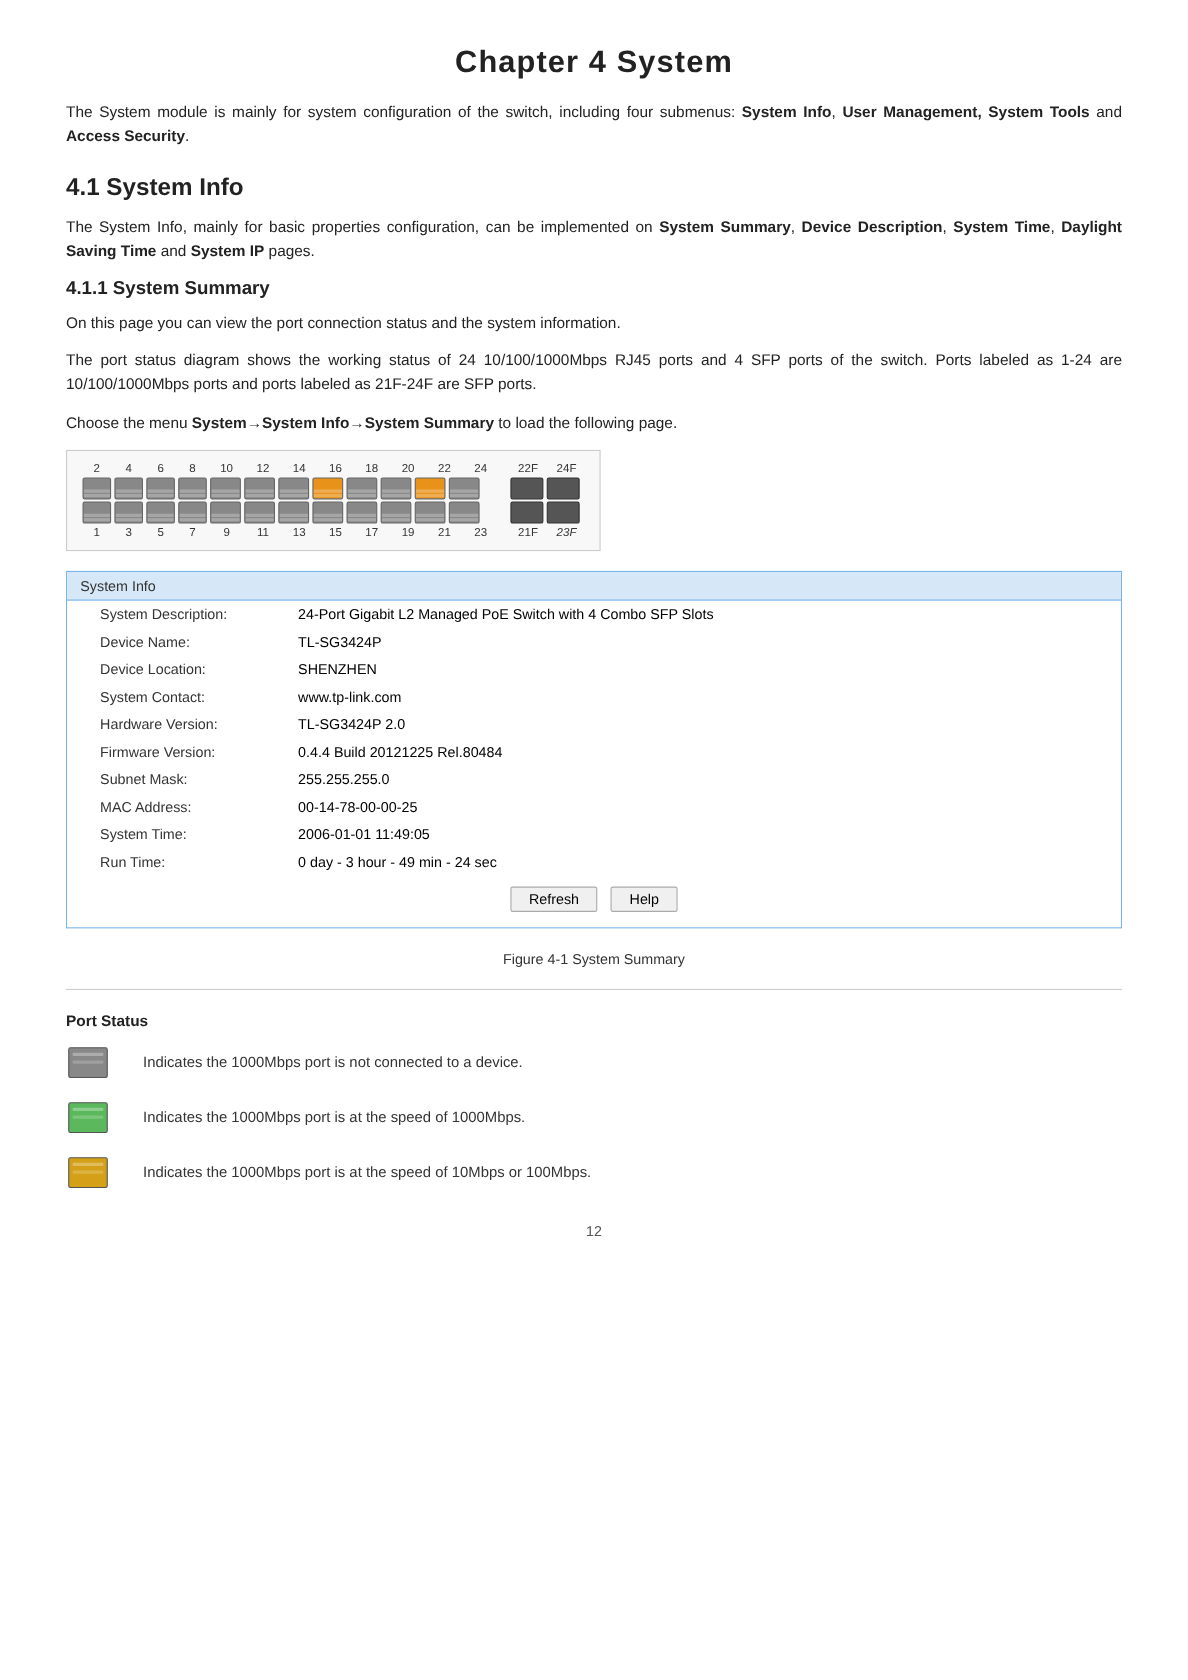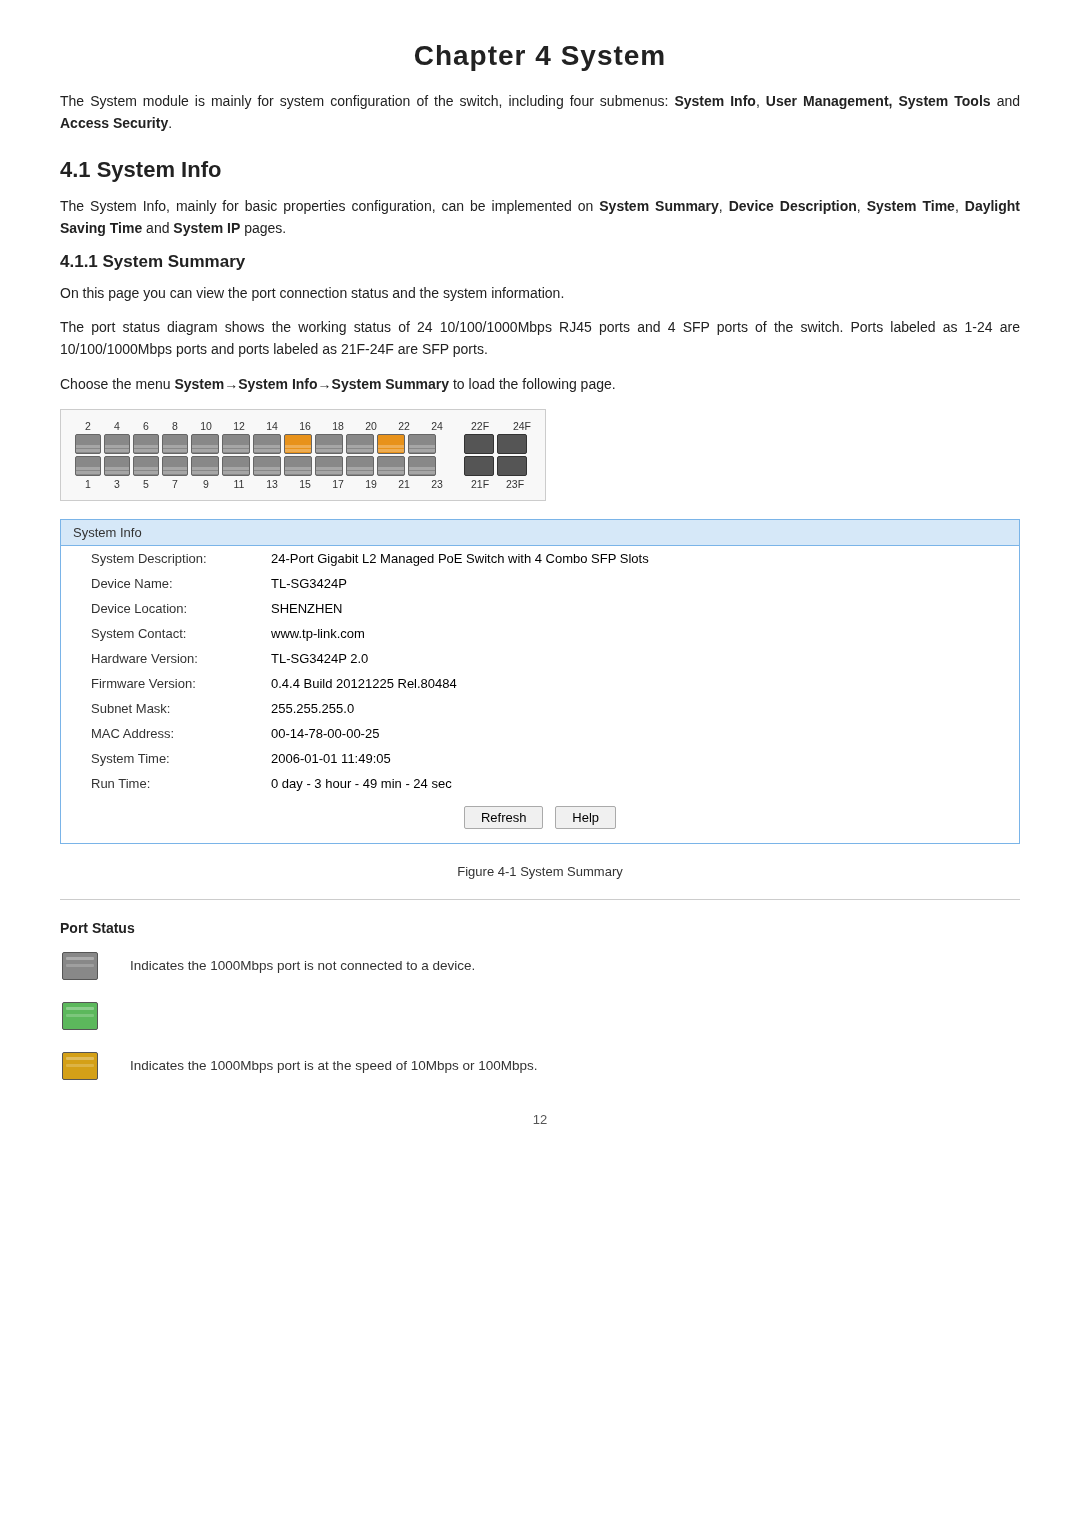--- a/index.html
+++ b/index.html
@@ -374,36 +374,36 @@
         <div class="num-cell" style="width:30px;">19</div>
         <div class="num-cell" style="width:30px;">21</div>
         <div class="num-cell" style="width:30px;">23</div>
       </div>
     </div>
 
     <div style="margin-left:4px;">
 
       <div class="num-row" style="margin-bottom:2px;">
         <div class="num-cell" style="width:32px;">22F</div>
-        <div class="num-cell" style="width:32px;text-align:right;">24F</div>
+        <div class="num-cell" style="width:32px;">24F</div>
       </div>
 
       <div class="port-grid-row" style="margin-bottom:2px;">
         <div class="sfp-port-icon" style="width:30px; height:20px;"></div>
         <div class="sfp-port-icon" style="width:30px; height:20px;"></div>
       </div>
 
       <div class="port-grid-row" style="margin-bottom:2px;">
         <div class="sfp-port-icon" style="width:30px; height:20px;"></div>
         <div class="sfp-port-icon" style="width:30px; height:20px;"></div>
       </div>
 
       <div class="num-row">
         <div class="num-cell" style="width:32px;">21F</div>
-        <div class="num-cell" style="width:32px;">23F</div>
+        <div class="num-cell" style="width:32px;font-style:italic;">23F</div>
       </div>
     </div>
   </div>
 </div>
 
 <br>
 
 
 <div class="system-info-box">
   <div class="system-info-header">System Info</div>
@@ -467,20 +467,21 @@
 <li class="port-status-item">
       <div class="port-status-icon">
         <div class="small-port-icon" style="background: rgb(136, 136, 136);"></div>
       </div>
       <div class="port-status-desc">Indicates the 1000Mbps port is not connected to a device.</div>
     </li>
     <li class="port-status-item">
       <div class="port-status-icon">
         <div class="small-port-icon" style="background: rgb(92, 184, 92);"></div>
       </div>
+      <div class="port-status-desc">Indicates the 1000Mbps port is at the speed of 1000Mbps.</div>
     </li>
     <li class="port-status-item">
       <div class="port-status-icon">
         <div class="small-port-icon" style="background: rgb(212, 160, 23);"></div>
       </div>
       <div class="port-status-desc">Indicates the 1000Mbps port is at the speed of 10Mbps or 100Mbps.</div>
     </li>
   </ul>
 
 <div class="page-number">12</div>

